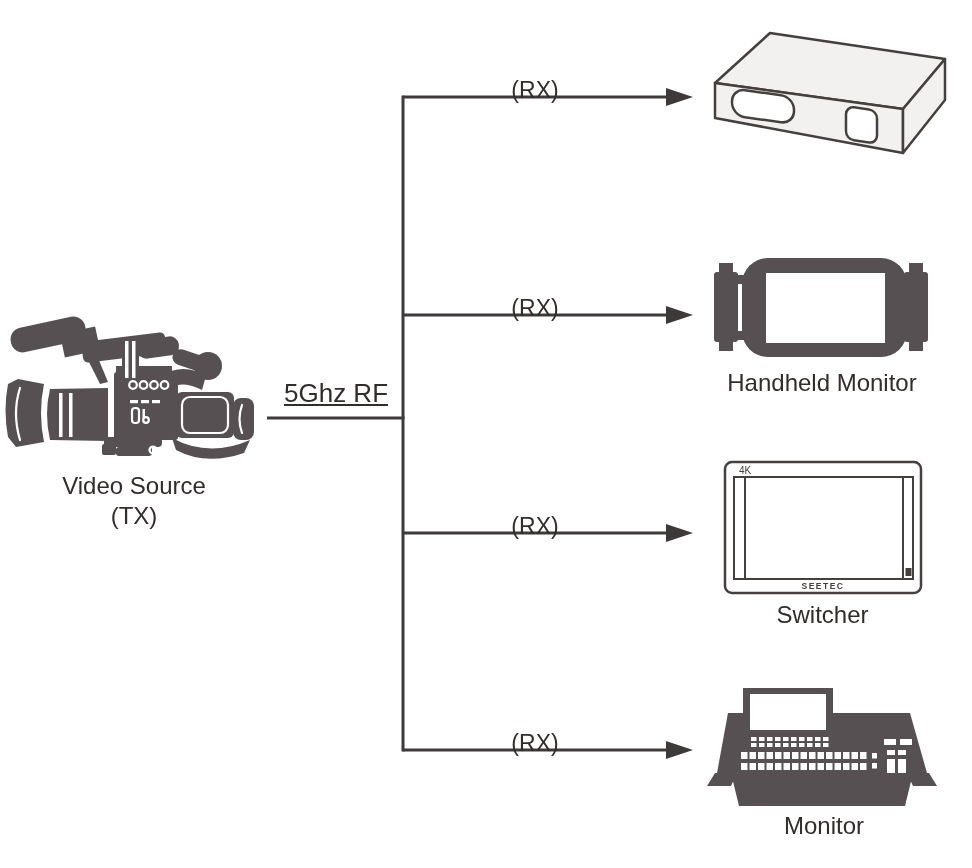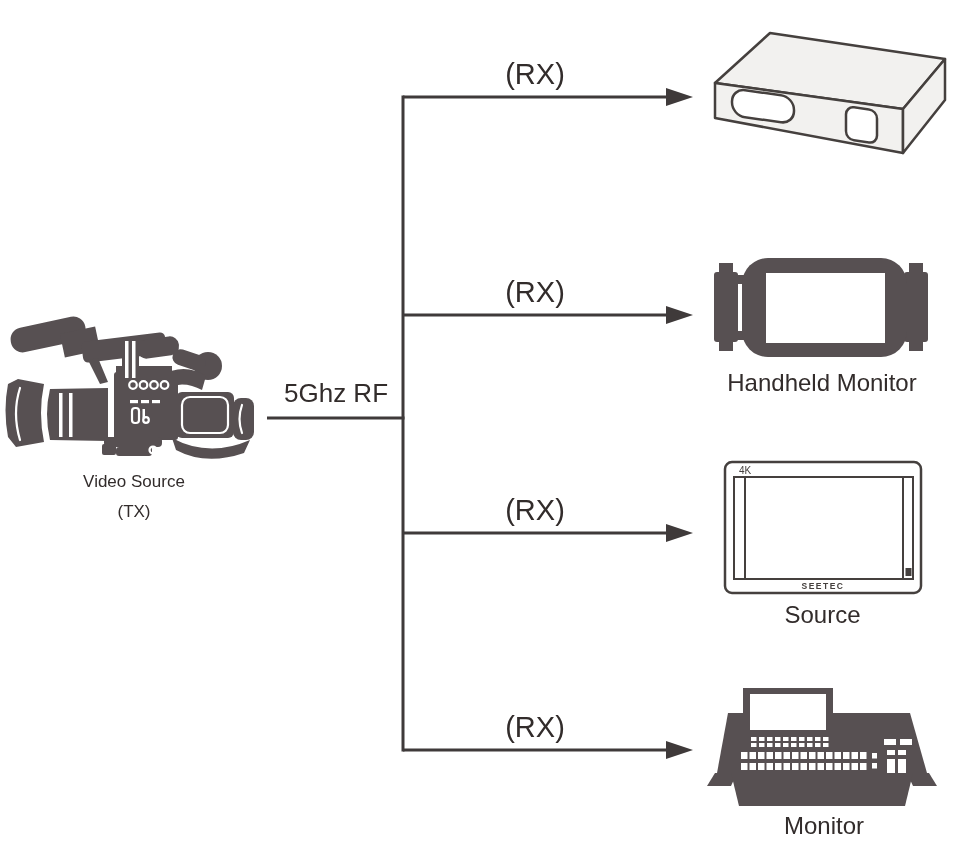--- a/index.html
+++ b/index.html
@@ -10,24 +10,24 @@
     --outline:#45403e;
   }
   html,body{margin:0;padding:0;background:#fff;}
   .canvas{
     position:relative;width:972px;height:868px;background:#ffffff;
     font-family:"Liberation Sans","DejaVu Sans",sans-serif;color:var(--text);
     overflow:hidden;
   }
   .abs{position:absolute;}
   .lbl{position:absolute;text-align:center;line-height:1.2;color:var(--text);}
-  .rx{font-size:29px;}
+  .rx{font-size:23px;margin-top:20px;}
   .dev{font-size:24px;}
-  .src{font-size:17px;}
-  .rf{font-size:26px;}
+  .src{font-size:24px;}
+  .rf{font-size:26px;text-decoration:underline;}
   svg{display:block;}
   .g{fill:var(--device-gray);}
   .w{fill:#ffffff;}
   .ws{fill:none;stroke:#ffffff;stroke-width:2.2;stroke-linecap:round;}
   .conn line{stroke:var(--line);stroke-width:3;fill:none;}
   .conn polygon{fill:var(--line);}
   .enc{fill:var(--light-fill);stroke:var(--outline);stroke-width:2.5;stroke-linejoin:round;}
   .enc-cut{fill:#ffffff;stroke:var(--outline);stroke-width:2.5;}
   .mon{fill:#ffffff;stroke:var(--outline);stroke-width:2.5;}
   .mon-i{fill:none;stroke:var(--outline);stroke-width:2;}
@@ -211,16 +211,16 @@
   <div class="lbl src" style="left:18px;top:502px;width:232px">(TX)</div>
 
   <div class="lbl rf" style="left:270px;top:378px;width:132px">5Ghz RF</div>
 
   <div class="lbl rx" style="left:415px;top:57px;width:240px">(RX)</div>
   <div class="lbl rx" style="left:415px;top:275px;width:240px">(RX)</div>
   <div class="lbl rx" style="left:415px;top:493px;width:240px">(RX)</div>
   <div class="lbl rx" style="left:415px;top:710px;width:240px">(RX)</div>
 
   <div class="lbl dev" style="left:687px;top:369px;width:270px">Handheld Monitor</div>
-  <div class="lbl dev" style="left:705px;top:601px;width:235px">Source</div>
+  <div class="lbl dev" style="left:705px;top:601px;width:235px">Switcher</div>
   <div class="lbl dev" style="left:704px;top:812px;width:240px">Monitor</div>
 
 </div>
 
 </body></html>

